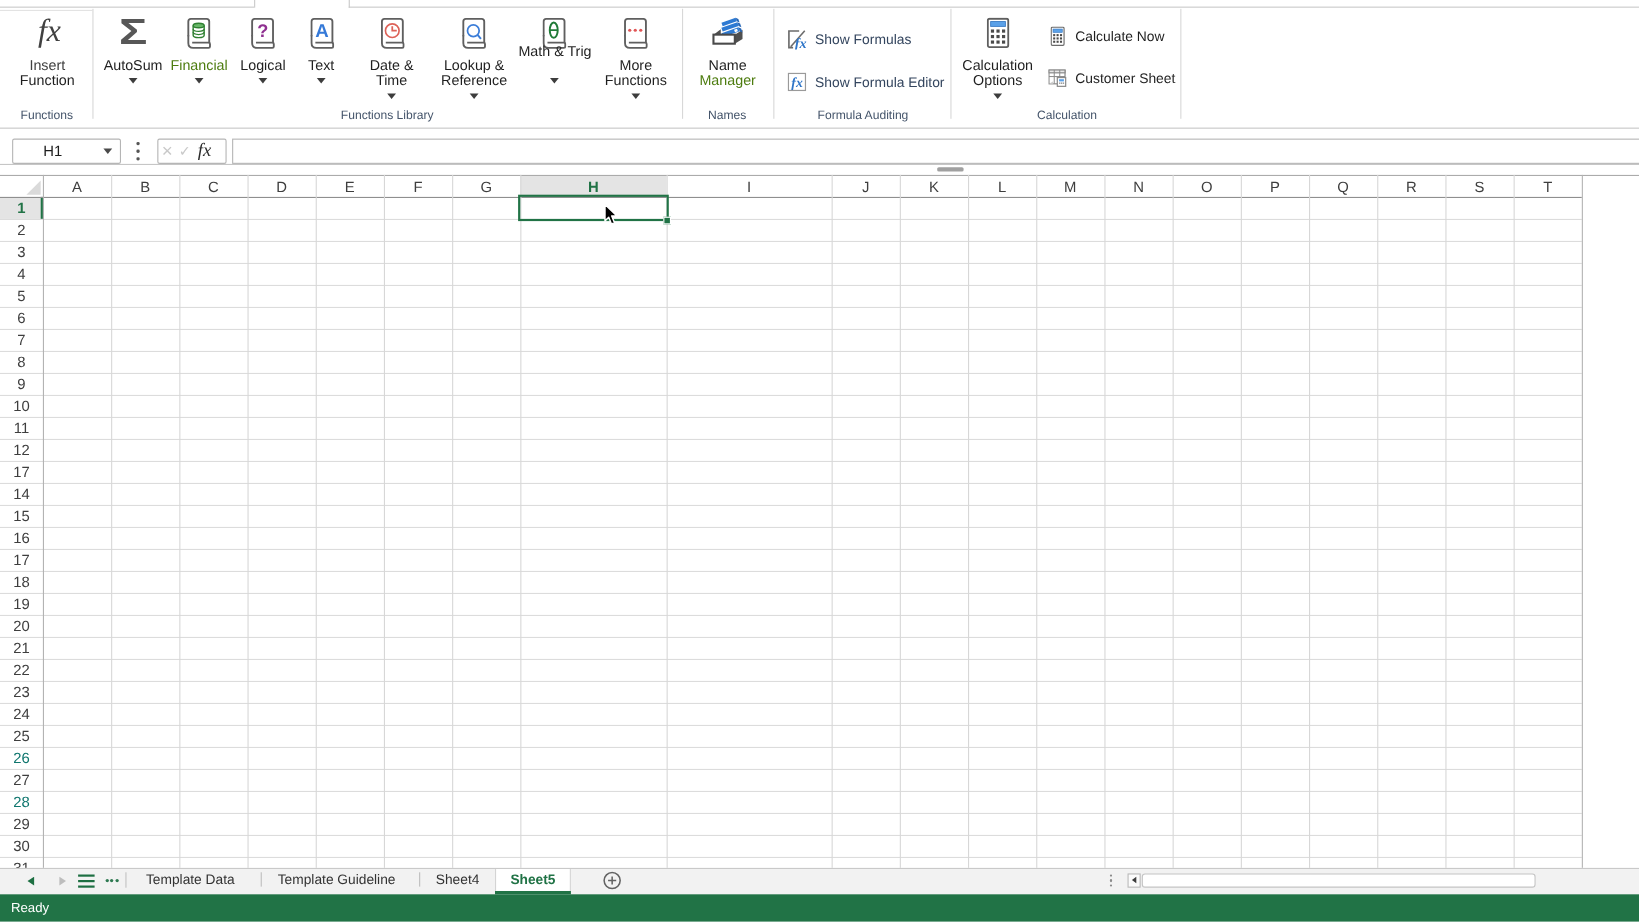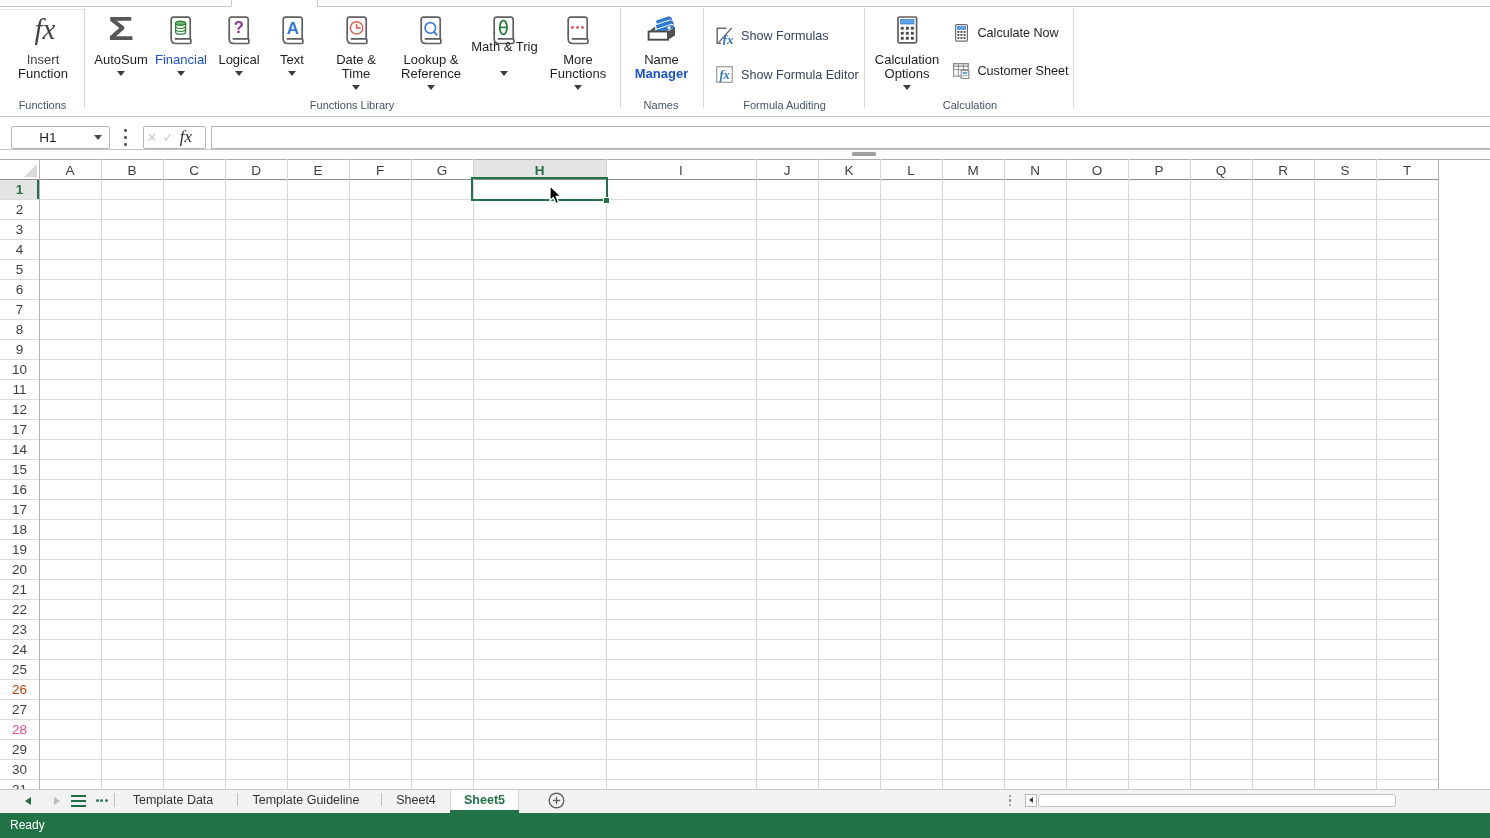--- a/index.html
+++ b/index.html
@@ -27,21 +27,21 @@
 <div style="position:absolute;left:121.3px;top:28.8px;transform:translate(-50%,-50%) scaleX(1.3);font-family:'Liberation Sans',sans-serif;font-size:33px;font-weight:700;color:#575757">Σ</div>
 <div style="position:absolute;left:121px;top:58.7px;transform:translate(-50%,-50%);font-family:'Liberation Sans',sans-serif;font-size:13px;font-weight:400;font-style:normal;color:#1f1f1f;white-space:nowrap;letter-spacing:0">AutoSum</div>
 <div style="position:absolute;left:116.5px;top:71.0px;width:0;height:0;border-left:4.5px solid transparent;border-right:4.5px solid transparent;border-top:5px solid #3d3d3d"></div>
 <svg style="position:absolute;left:170px;top:16px" width="22" height="29" viewBox="0 0 22 29">
       <path d="M20.2,23.2 L20.2,3.5 Q20.2,1.2 17.9,1.2 L3.5,1.2 Q1.2,1.2 1.2,3.5 L1.2,17" fill="#fff" stroke="#5f5f5f" stroke-width="1.7" fill-rule="evenodd"></path>
       <path d="M1.2,16 L1.2,23.1 Q1.2,27.5 5.6,27.5 L19.6,27.5 Q20.9,27.5 20.9,26.2 L20.9,24 Q20.9,22.8 19.6,22.8 L4.7,22.8" fill="#fff" stroke="#5f5f5f" stroke-width="1.7"></path>
       <path d="M5.6,7.2 V16 C5.6,17.2 7.8,18.2 10.6,18.2 C13.4,18.2 15.6,17.2 15.6,16 V7.2" fill="#fff" stroke="#2f8032" stroke-width="1.3"></path>
       <path d="M5.6,10.3 C5.6,11.5 7.8,12.5 10.6,12.5 C13.4,12.5 15.6,11.5 15.6,10.3 M5.6,13.2 C5.6,14.4 7.8,15.4 10.6,15.4 C13.4,15.4 15.6,14.4 15.6,13.2" fill="none" stroke="#2f8032" stroke-width="1.1"></path>
       <ellipse cx="10.6" cy="7.2" rx="5" ry="2.1" fill="#69b869" stroke="#2f8032" stroke-width="1.3"></ellipse>
     </svg>
-<div style="position:absolute;left:181px;top:58.7px;transform:translate(-50%,-50%);font-family:'Liberation Sans',sans-serif;font-size:13px;font-weight:400;font-style:normal;color:#1d4ed8;white-space:nowrap;letter-spacing:0">Financial</div>
+<div style="position:absolute;left:181px;top:58.7px;transform:translate(-50%,-50%);font-family:'Liberation Sans',sans-serif;font-size:13px;font-weight:400;font-style:normal;color:#4d7c0f;white-space:nowrap;letter-spacing:0">Financial</div>
 <div style="position:absolute;left:176.5px;top:71.0px;width:0;height:0;border-left:4.5px solid transparent;border-right:4.5px solid transparent;border-top:5px solid #3d3d3d"></div>
 <svg style="position:absolute;left:228px;top:16px" width="22" height="29" viewBox="0 0 22 29">
       <path d="M20.2,23.2 L20.2,3.5 Q20.2,1.2 17.9,1.2 L3.5,1.2 Q1.2,1.2 1.2,3.5 L1.2,17" fill="#fff" stroke="#5f5f5f" stroke-width="1.7" fill-rule="evenodd"></path>
       <path d="M1.2,16 L1.2,23.1 Q1.2,27.5 5.6,27.5 L19.6,27.5 Q20.9,27.5 20.9,26.2 L20.9,24 Q20.9,22.8 19.6,22.8 L4.7,22.8" fill="#fff" stroke="#5f5f5f" stroke-width="1.7"></path>
       <text x="10.8" y="17.2" font-family="Liberation Sans" font-size="16.5" font-weight="700" fill="#8f3090" text-anchor="middle">?</text>
     </svg>
 <div style="position:absolute;left:239px;top:58.7px;transform:translate(-50%,-50%);font-family:'Liberation Sans',sans-serif;font-size:13px;font-weight:400;font-style:normal;color:#1f1f1f;white-space:nowrap;letter-spacing:0">Logical</div>
 <div style="position:absolute;left:234.5px;top:71.0px;width:0;height:0;border-left:4.5px solid transparent;border-right:4.5px solid transparent;border-top:5px solid #3d3d3d"></div>
 <svg style="position:absolute;left:281.5px;top:16px" width="22" height="29" viewBox="0 0 22 29">
       <path d="M20.2,23.2 L20.2,3.5 Q20.2,1.2 17.9,1.2 L3.5,1.2 Q1.2,1.2 1.2,3.5 L1.2,17" fill="#fff" stroke="#5f5f5f" stroke-width="1.7" fill-rule="evenodd"></path>
@@ -94,21 +94,21 @@
 <polygon points="21.4,4.4 23.4,6.2 23.4,9.6 21.4,7.8" fill="#2565b5"></polygon>
 <rect x="6.2" y="8.8" width="15.4" height="3.6" fill="#2e7ad2"></rect>
 <polygon points="21.6,8.8 23.6,10.6 23.6,14.2 21.6,12.4" fill="#2565b5"></polygon>
 <rect x="4.8" y="13.4" width="16.2" height="3.8" fill="#2e7ad2"></rect>
 <polygon points="21,13.4 23,15.2 23,19 21,17.2" fill="#2565b5"></polygon>
 <rect x="16.6" y="14.1" width="2.8" height="2.5" fill="#fff"></rect>
 </g>
 <rect x="1.6" y="19.5" width="19.4" height="8.2" fill="#fff" stroke="#4a4a4a" stroke-width="1.9"></rect>
 </svg>
 <div style="position:absolute;left:661.5px;top:59px;transform:translate(-50%,-50%);font-family:'Liberation Sans',sans-serif;font-size:13px;font-weight:400;font-style:normal;color:#1f1f1f;white-space:nowrap;letter-spacing:0">Name</div>
-<div style="position:absolute;left:661.5px;top:73px;transform:translate(-50%,-50%);font-family:'Liberation Sans',sans-serif;font-size:13px;font-weight:700;font-style:normal;color:#1d4ed8;white-space:nowrap;letter-spacing:0">Manager</div>
+<div style="position:absolute;left:661.5px;top:73px;transform:translate(-50%,-50%);font-family:'Liberation Sans',sans-serif;font-size:13px;font-weight:400;font-style:normal;color:#4d7c0f;white-space:nowrap;letter-spacing:0">Manager</div>
 <svg style="position:absolute;left:716px;top:27px" width="18" height="18" viewBox="0 0 18 18">
 <path d="M10.5,1.2 L1.2,1.2 L1.2,16.3 L5,16.3" fill="none" stroke="#6b6b6b" stroke-width="1.5"></path>
 <line x1="15.6" y1="1" x2="2.8" y2="15.4" stroke="#6b6b6b" stroke-width="1.4"></line>
 <text x="6.6" y="16.6" font-family="Liberation Serif" font-style="italic" font-size="13" font-weight="700" fill="#2e75c8">fx</text>
 </svg>
 <div style="position:absolute;left:741px;top:36px;transform:translateY(-50%);font-family:'Liberation Sans',sans-serif;font-size:12.6px;font-weight:400;color:#33455e;white-space:nowrap">Show Formulas</div>
 <svg style="position:absolute;left:716px;top:66px" width="17" height="17" viewBox="0 0 17 17">
 <rect x="0.7" y="0.7" width="15.6" height="15.6" fill="#fff" stroke="#9a9a9a" stroke-width="1.2"></rect>
 <text x="3.4" y="13" font-family="Liberation Serif" font-style="italic" font-size="12.5" font-weight="700" fill="#2e75c8">fx</text>
 </svg>
@@ -251,23 +251,23 @@
 <div style="position:absolute;left:19.5px;top:310px;transform:translate(-50%,-50%);font-size:13.5px;color:#3e3e3e">16</div>
 <div style="position:absolute;left:19.5px;top:330px;transform:translate(-50%,-50%);font-size:13.5px;color:#3e3e3e">17</div>
 <div style="position:absolute;left:19.5px;top:350px;transform:translate(-50%,-50%);font-size:13.5px;color:#3e3e3e">18</div>
 <div style="position:absolute;left:19.5px;top:370px;transform:translate(-50%,-50%);font-size:13.5px;color:#3e3e3e">19</div>
 <div style="position:absolute;left:19.5px;top:390px;transform:translate(-50%,-50%);font-size:13.5px;color:#3e3e3e">20</div>
 <div style="position:absolute;left:19.5px;top:410px;transform:translate(-50%,-50%);font-size:13.5px;color:#3e3e3e">21</div>
 <div style="position:absolute;left:19.5px;top:430px;transform:translate(-50%,-50%);font-size:13.5px;color:#3e3e3e">22</div>
 <div style="position:absolute;left:19.5px;top:450px;transform:translate(-50%,-50%);font-size:13.5px;color:#3e3e3e">23</div>
 <div style="position:absolute;left:19.5px;top:470px;transform:translate(-50%,-50%);font-size:13.5px;color:#3e3e3e">24</div>
 <div style="position:absolute;left:19.5px;top:490px;transform:translate(-50%,-50%);font-size:13.5px;color:#3e3e3e">25</div>
-<div style="position:absolute;left:19.5px;top:510px;transform:translate(-50%,-50%);font-size:13.5px;color:#c2410c">26</div>
+<div style="position:absolute;left:19.5px;top:510px;transform:translate(-50%,-50%);font-size:13.5px;color:#0f766e">26</div>
 <div style="position:absolute;left:19.5px;top:530px;transform:translate(-50%,-50%);font-size:13.5px;color:#3e3e3e">27</div>
-<div style="position:absolute;left:19.5px;top:550px;transform:translate(-50%,-50%);font-size:13.5px;color:#ec4899">28</div>
+<div style="position:absolute;left:19.5px;top:550px;transform:translate(-50%,-50%);font-size:13.5px;color:#0f766e">28</div>
 <div style="position:absolute;left:19.5px;top:570px;transform:translate(-50%,-50%);font-size:13.5px;color:#3e3e3e">29</div>
 <div style="position:absolute;left:19.5px;top:590px;transform:translate(-50%,-50%);font-size:13.5px;color:#3e3e3e">30</div>
 <div style="position:absolute;left:19.5px;top:610px;transform:translate(-50%,-50%);font-size:13.5px;color:#3e3e3e">31</div>
 </div>
 <div style="position:absolute;left:39px;top:159px;width:1px;height:630px;background:#b3b3b3"></div>
 <div style="position:absolute;left:101px;top:159px;width:1px;height:630px;background:#d7d7d7"></div>
 <div style="position:absolute;left:163px;top:159px;width:1px;height:630px;background:#d7d7d7"></div>
 <div style="position:absolute;left:225px;top:159px;width:1px;height:630px;background:#d7d7d7"></div>
 <div style="position:absolute;left:287px;top:159px;width:1px;height:630px;background:#d7d7d7"></div>
 <div style="position:absolute;left:349px;top:159px;width:1px;height:630px;background:#d7d7d7"></div>

